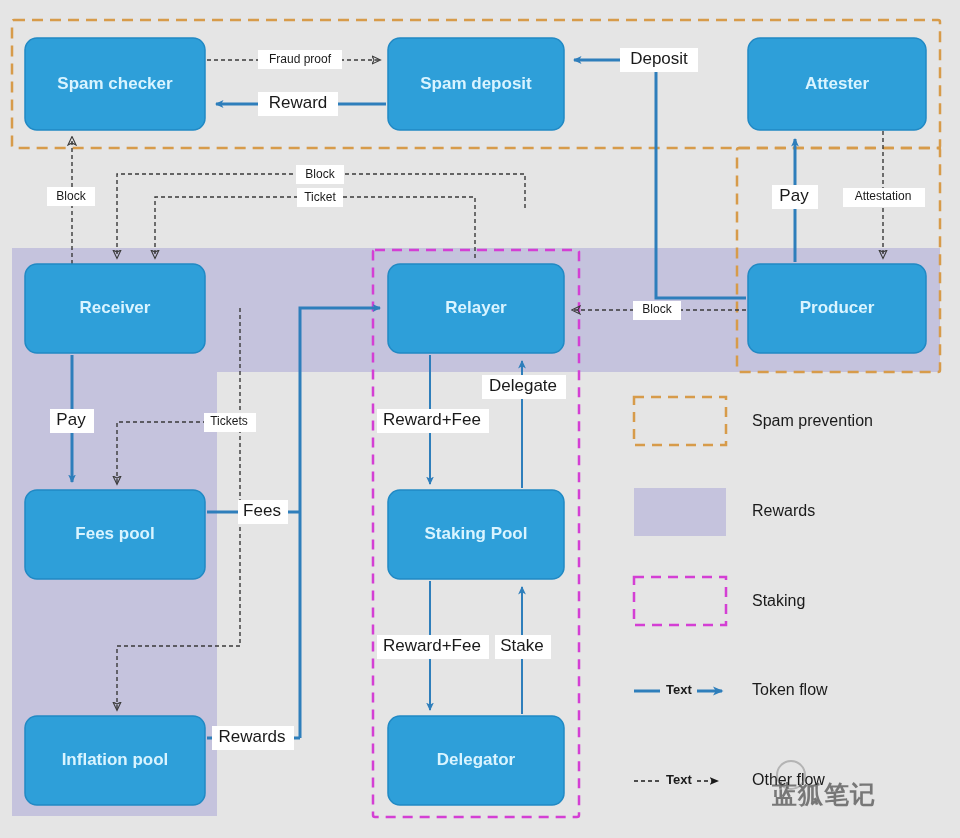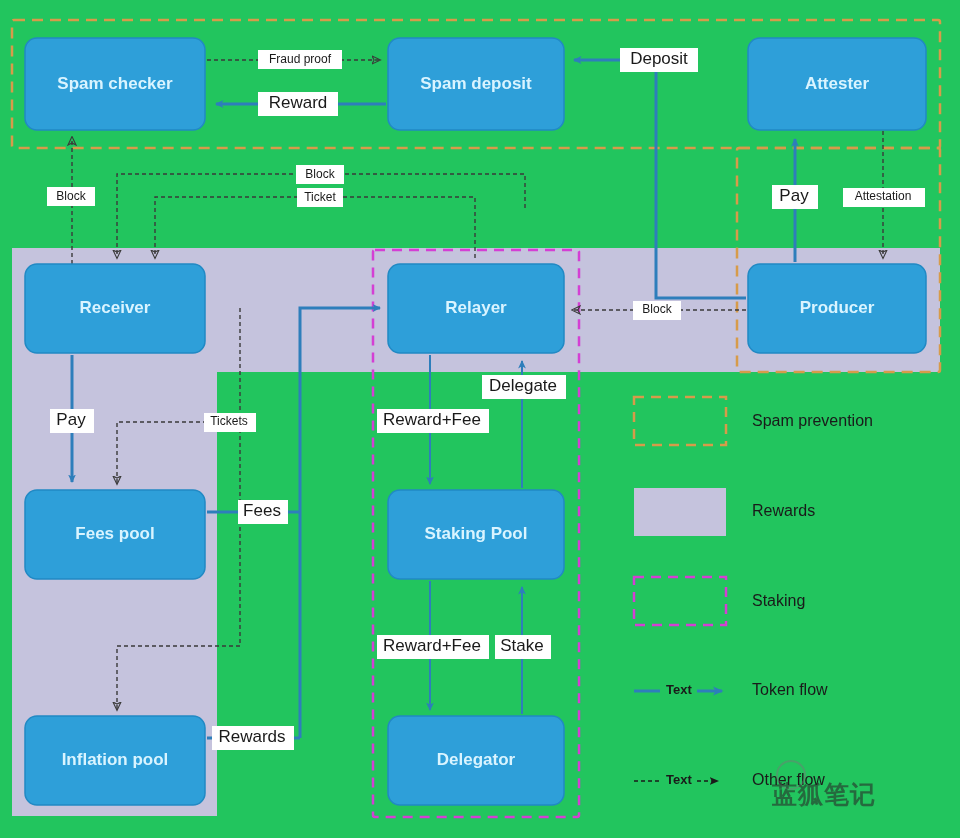--- a/index.html
+++ b/index.html
@@ -7,21 +7,21 @@
     padding: 0;
     background: #ffffff;
   }
   body {
     font-family: "Liberation Sans", sans-serif;
   }
   #diagram-root {
     position: relative;
     width: 960px;
     height: 838px;
-    background: #22c55e;
+    background: #e5e5e5;
     overflow: hidden;
   }
   svg#flow {
     position: absolute;
     top: 0;
     left: 0;
     width: 960px;
     height: 838px;
   }
   .node-rect {

